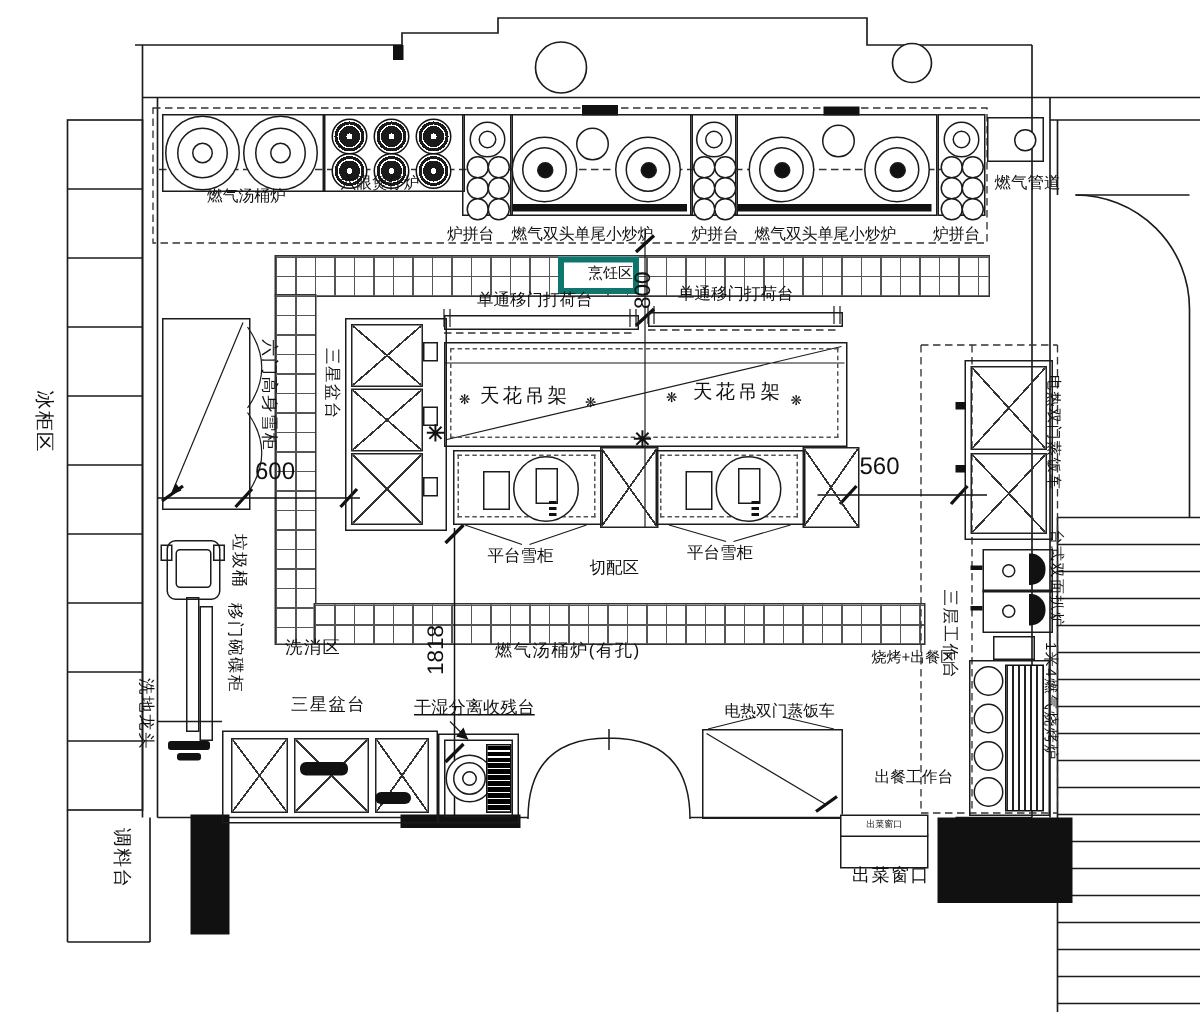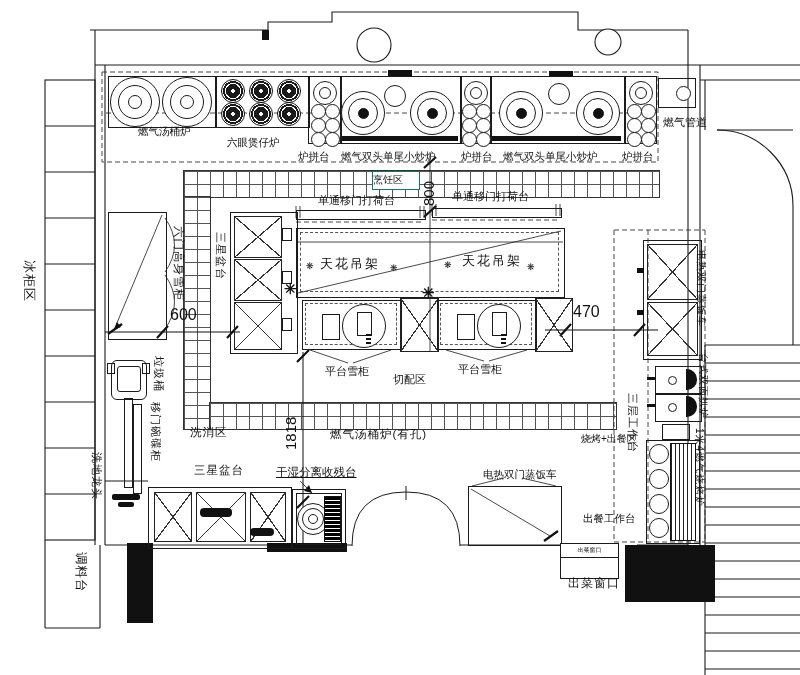--- a/index.html
+++ b/index.html
@@ -20,21 +20,21 @@
   .burner{position:absolute;width:22px;height:22px;border-radius:50%;z-index:4;
     background:radial-gradient(circle,#fff 0 2px,#1a1a1a 2px 7px,#fff 7px 8px,#1a1a1a 8px 10px,#fff 10px);border:1px solid #111;}
   .hatchV{position:absolute;z-index:4;background:repeating-linear-gradient(to bottom,#000 0 3px,#fff 3px 4px);border:1px solid #111;}
   .hatchH{position:absolute;z-index:4;background:repeating-linear-gradient(to right,#222 0 1px,#fff 1px 4px);border:1px solid #111;}
   .lbl{position:absolute;font-size:11px;line-height:1.15;white-space:nowrap;z-index:6;color:#111;}
   .vlbl{position:absolute;font-size:11px;line-height:14px;white-space:nowrap;z-index:6;color:#111;
         transform:rotate(90deg);transform-origin:0 0;letter-spacing:1px;}
   .vdim{position:absolute;font-size:15px;line-height:16px;white-space:nowrap;z-index:6;color:#111;
         transform:rotate(-90deg);transform-origin:0 0;}
   .dim{font-size:16px;}
-  .zonebox{position:absolute;border:1px solid #0f766e;background:#fff;z-index:6;text-align:left;
+  .zonebox{position:absolute;border:4px solid #0f766e;background:#fff;z-index:6;text-align:right;
            font-size:10px;line-height:16px;}
   .sym{position:absolute;z-index:6;color:#111;}
 </style>
 </head>
 <body>
 
 <div id="plan">
 
   <div class="tiles" style="left:183px;top:170px;width:475px;height:26px;"></div>
   <div class="tiles" style="left:183px;top:196px;width:26px;height:232px;"></div>
@@ -106,21 +106,21 @@
   <div class="circ" style="left:180px;top:95px;width:12px;height:12px;"></div>
   <div class="lbl" style="left:138px;top:126px;font-size:10.5px;font-family:Liberation Mono, monospace;">燃气汤桶炉</div>
 
   <div class="box" style="left:216px;top:76px;width:92px;height:50px;"></div>
   <div class="burner" style="left:221px;top:79px;"></div>
   <div class="burner" style="left:249px;top:79px;"></div>
   <div class="burner" style="left:277px;top:79px;"></div>
   <div class="burner" style="left:221px;top:102px;"></div>
   <div class="burner" style="left:249px;top:102px;"></div>
   <div class="burner" style="left:277px;top:102px;"></div>
-  <div class="lbl" style="left:227px;top:136px;font-size:10.5px;text-align:right;">六眼煲仔炉</div>
+  <div class="lbl" style="left:227px;top:116px;font-size:10.5px;text-align:right;">六眼煲仔炉</div>
 
   <div class="box" style="left:308px;top:76px;width:32px;height:66px;"></div>
   <div class="circ" style="left:313px;top:81px;width:22px;height:22px;"></div>
   <div class="circ" style="left:319px;top:87px;width:10px;height:10px;"></div>
   <div class="circ" style="left:311px;top:104px;width:13px;height:13px;"></div>
   <div class="circ" style="left:325px;top:104px;width:13px;height:13px;"></div>
   <div class="circ" style="left:311px;top:118px;width:13px;height:13px;"></div>
   <div class="circ" style="left:325px;top:118px;width:13px;height:13px;"></div>
   <div class="circ" style="left:311px;top:132px;width:13px;height:13px;"></div>
   <div class="circ" style="left:325px;top:132px;width:13px;height:13px;"></div>
@@ -213,21 +213,21 @@
   <div class="circ" style="left:477px;top:304px;width:42px;height:42px;"></div>
   <div class="box wbox" style="left:492px;top:312px;width:13px;height:22px;z-index:5;"></div>
   <div class="blk" style="left:501px;top:334px;width:5px;height:10px;z-index:5;background:repeating-linear-gradient(to bottom,#111 0 2px,#fff 2px 4px);"></div>
   <div class="xbox" style="left:535px;top:298px;width:36px;height:52px;"></div>
 
   <div class="lbl" style="left:325px;top:365px;">平台雪柜</div>
   <div class="lbl" style="left:393px;top:373px;">切配区</div>
   <div class="lbl" style="left:458px;top:363px;">平台雪柜</div>
 
   <div class="lbl dim" style="left:170px;top:306px;">600</div>
-  <div class="lbl dim" style="left:573px;top:303px;">470</div>
+  <div class="lbl dim" style="left:573px;top:303px;">560</div>
   <div class="vdim" style="left:283px;top:450px;">1818</div>
 
   <div class="box" style="left:108px;top:212px;width:57px;height:126px;"></div>
   <div class="vlbl" style="left:186px;top:226px;font-size:11.5px;">六门高身雪柜</div>
 
   <div class="box" style="left:111px;top:360px;width:34px;height:38px;border-radius:6px;"></div>
   <div class="box" style="left:117px;top:366px;width:22px;height:24px;border-radius:3px;"></div>
   <div class="box" style="left:107px;top:363px;width:6px;height:9px;"></div>
   <div class="box" style="left:142px;top:363px;width:6px;height:9px;"></div>
   <div class="vlbl" style="left:166px;top:356px;">垃圾桶</div>

